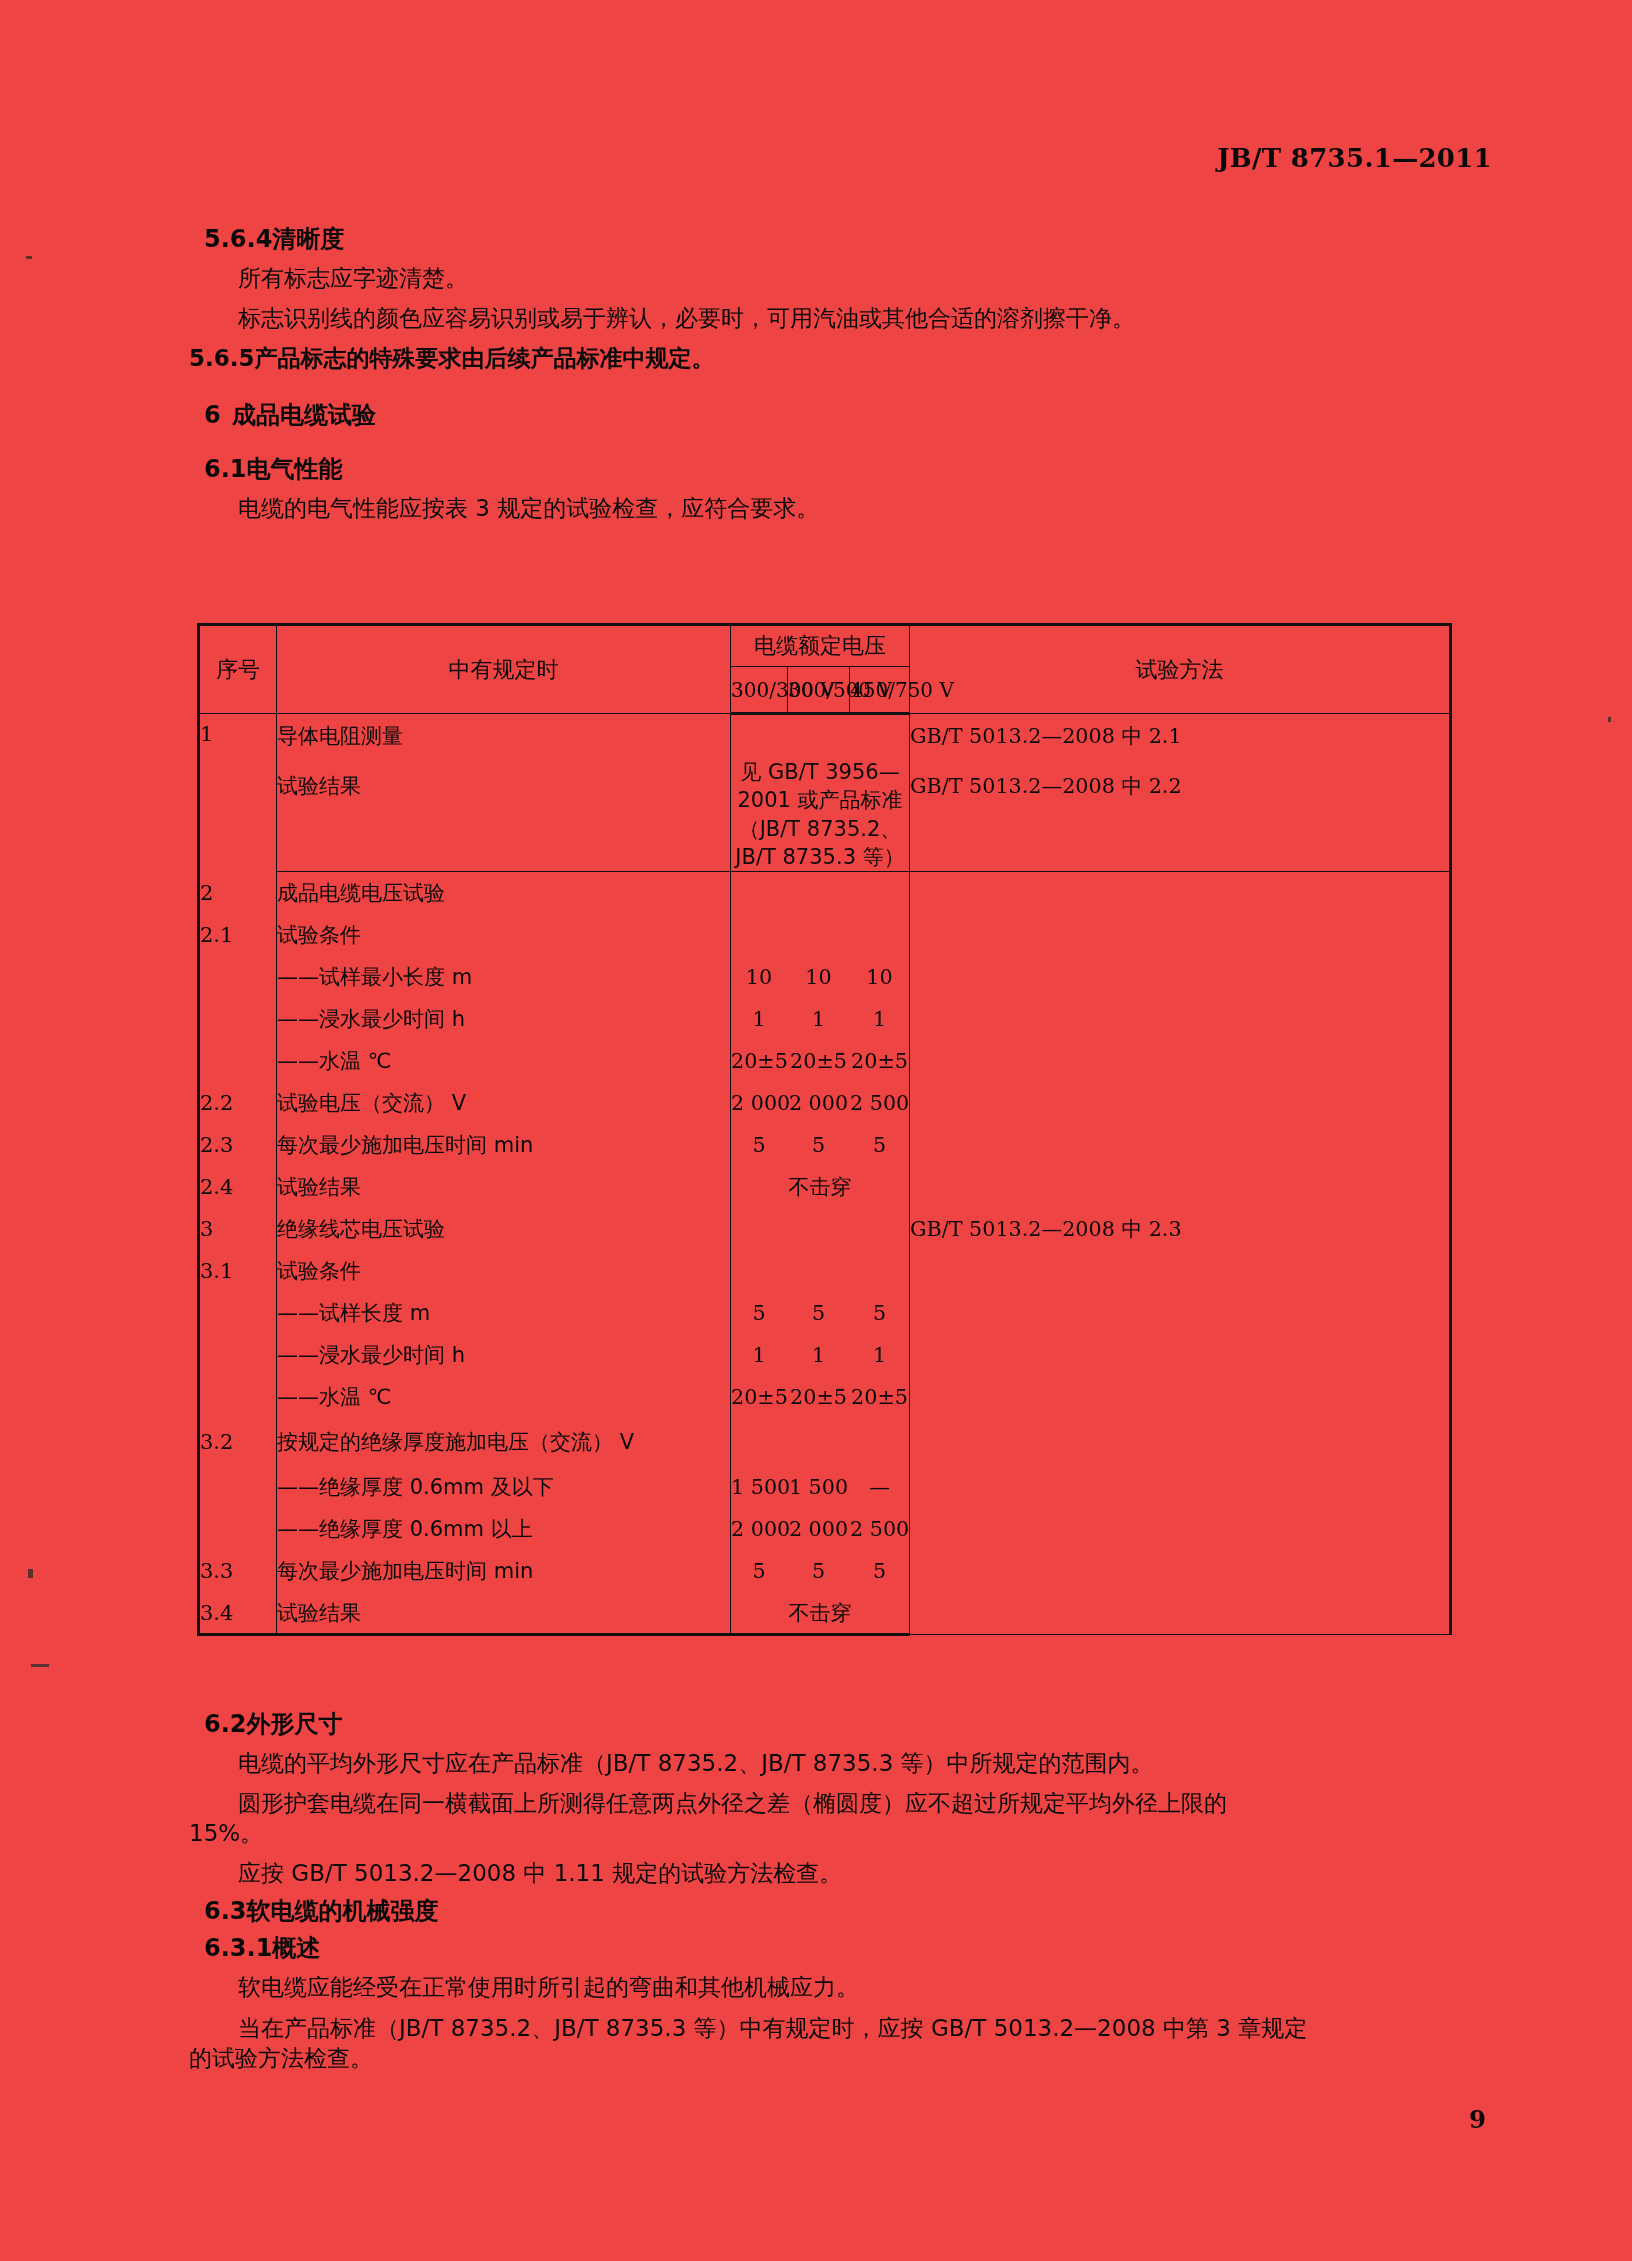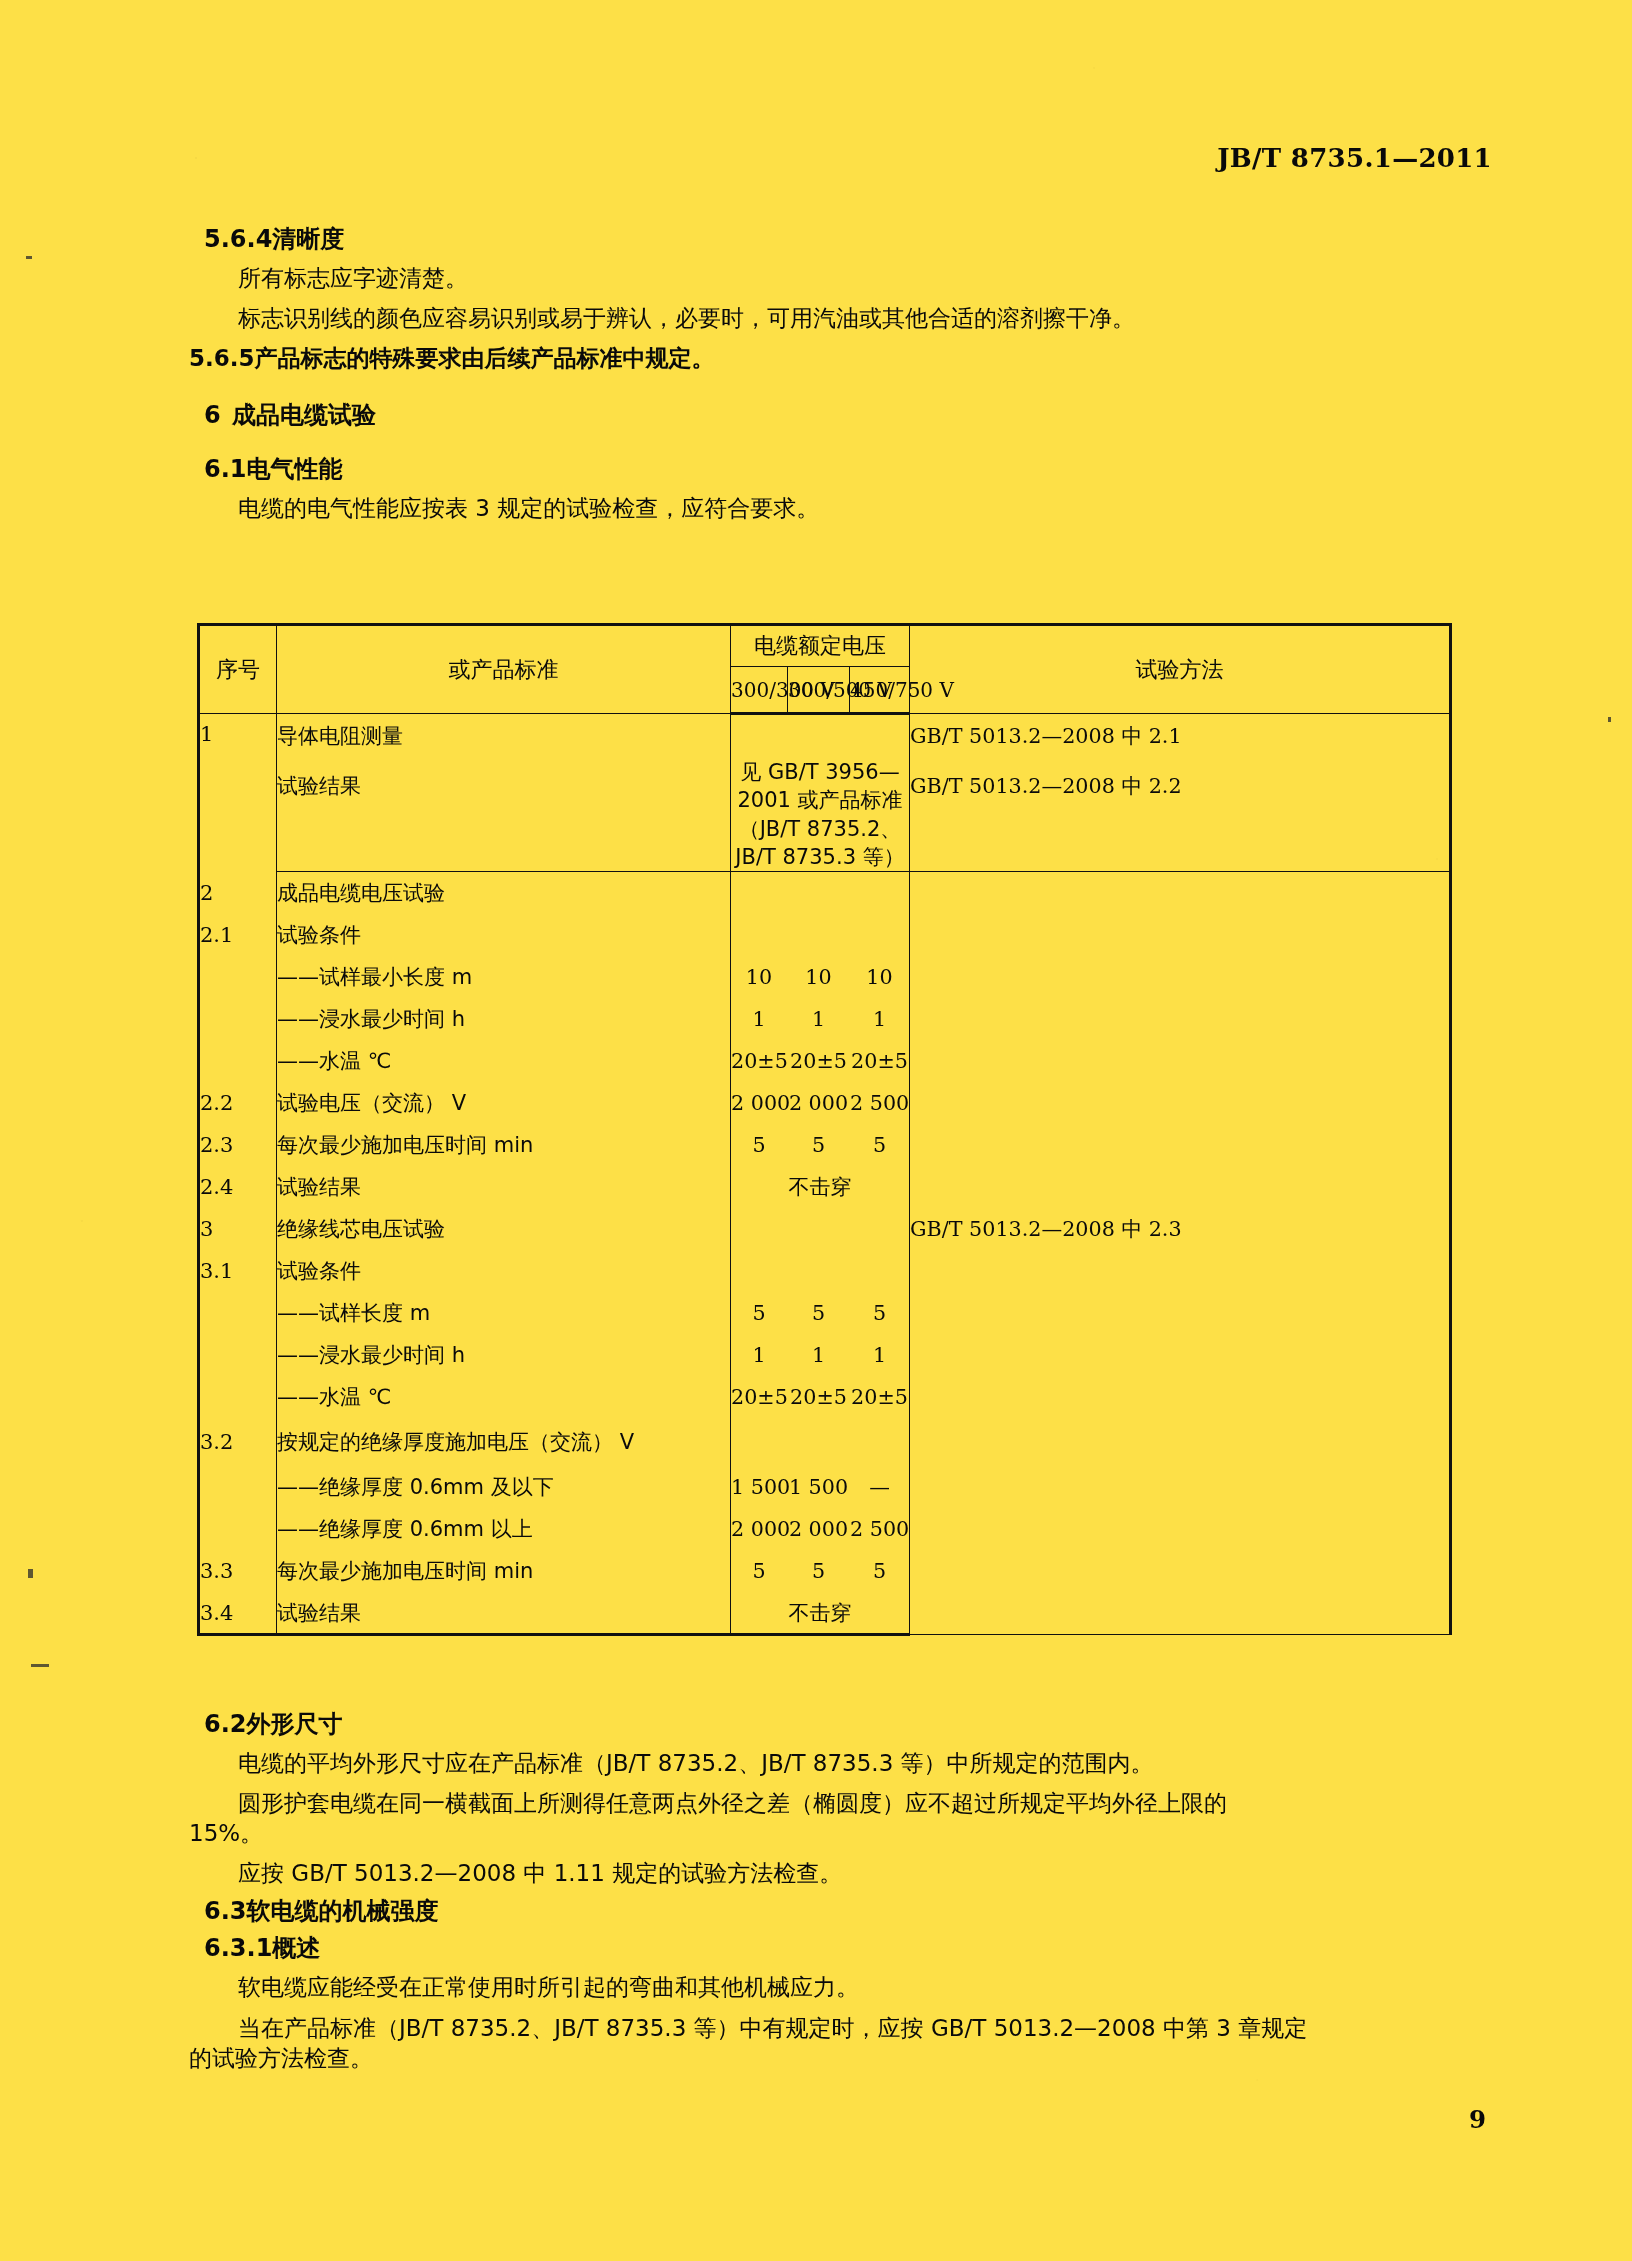--- a/index.html
+++ b/index.html
@@ -9,21 +9,21 @@
     background: #ffffff;
   }
   body {
     font-family: "DejaVu Sans", "Liberation Sans", sans-serif;
     color: #0a0a0a;
   }
   .page {
     position: relative;
     width: 1633px;
     height: 2261px;
-    background: #fde047;
+    background: #ef4444;
     overflow: hidden;
   }
   .paper-noise {
     position: absolute;
     inset: 0;
     pointer-events: none;
     opacity: 0.55;
     background-image:
       radial-gradient(circle at 12% 7%, rgba(0,0,0,0.05) 0 1px, transparent 1.3px),
       radial-gradient(circle at 67% 3%, rgba(0,0,0,0.04) 0 0.8px, transparent 1.3px),
@@ -240,21 +240,21 @@
         <col style="width:78px">
         <col style="width:454px">
         <col style="width:57px">
         <col style="width:62px">
         <col style="width:60px">
         <col style="width:541px">
       </colgroup>
       <thead>
         <tr>
           <th class="th outer-top outer-left" rowspan="2">序号</th>
-          <th class="th outer-top" rowspan="2">或产品标准</th>
+          <th class="th outer-top" rowspan="2">中有规定时</th>
           <th class="th outer-top" colspan="3" style="height:40px">电缆额定电压</th>
           <th class="th outer-top outer-right" rowspan="2">试验方法</th>
         </tr>
         <tr>
           <th class="th-v hdr-bot" style="height:45px">300/300 V</th>
           <th class="th-v hdr-bot">300/500 V</th>
           <th class="th-v hdr-bot">450/750 V</th>
         </tr>
       </thead>
       <tbody>

